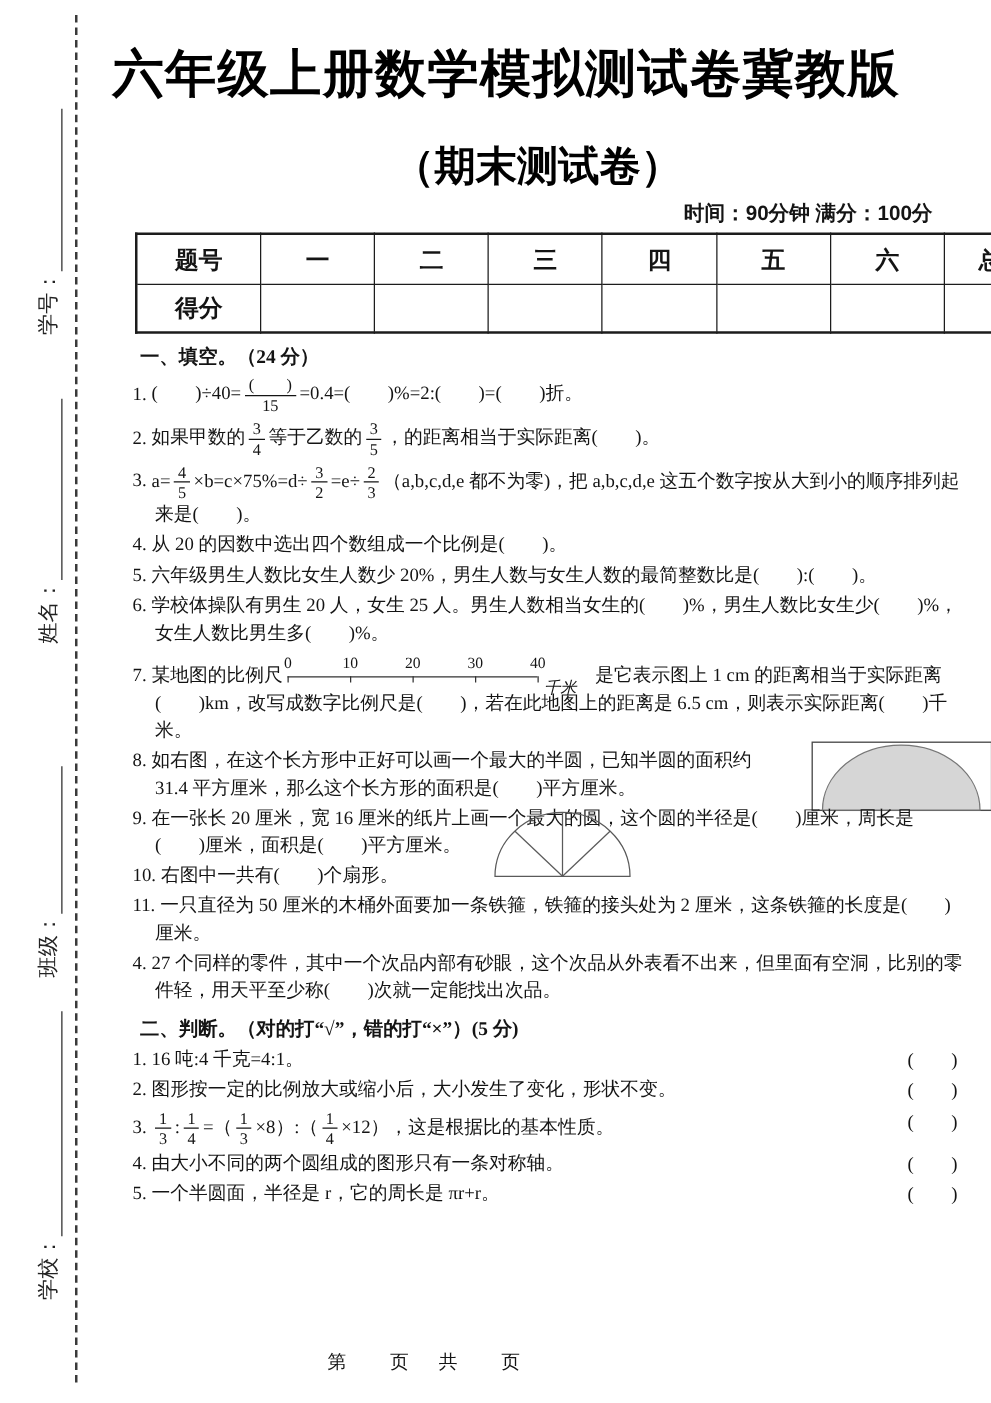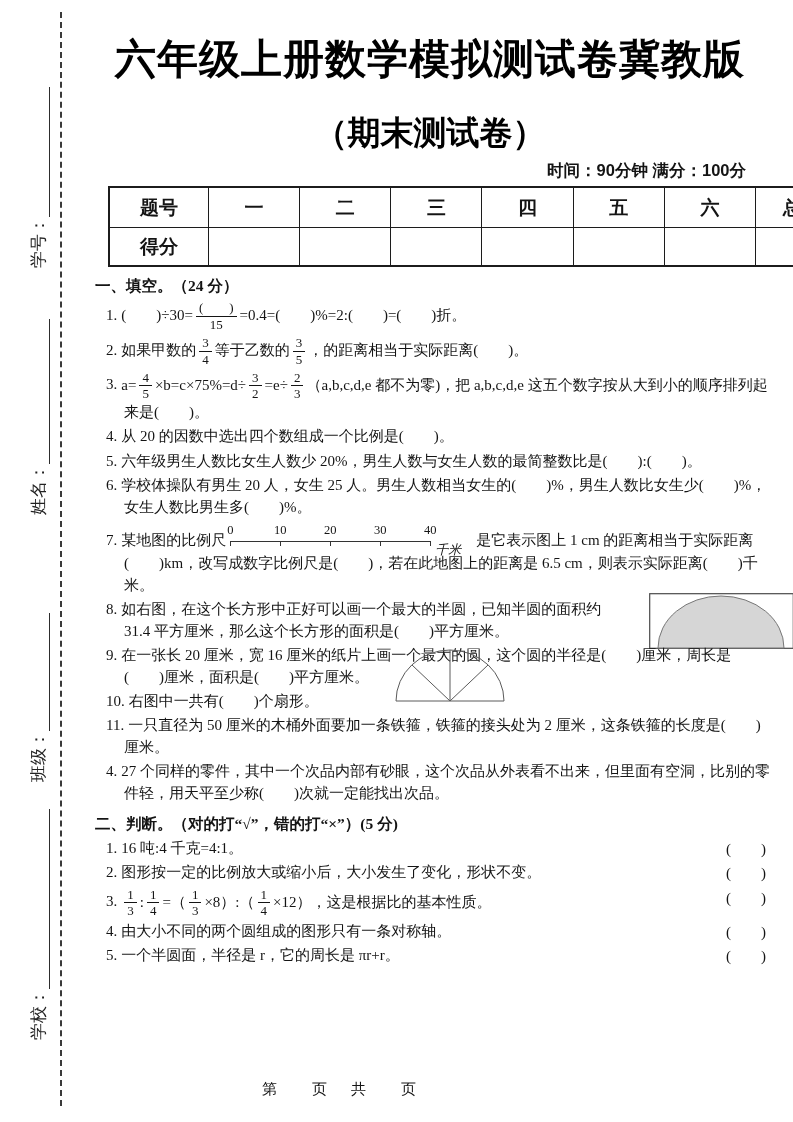--- a/index.html
+++ b/index.html
@@ -11,37 +11,37 @@
   .side-field{position:absolute;transform:rotate(-90deg);transform-origin:0 0;
               white-space:nowrap;font-size:17px;color:#222;
               font-family:"Liberation Sans","DejaVu Sans",sans-serif;}
   .sf-line{display:inline-block;height:15px;border-bottom:1.5px solid #2d2d2d;vertical-align:bottom;}
   .sf0{left:27px;top:268px;} .sf0 .sf-line{width:130px;}
   .sf1{left:27px;top:515px;} .sf1 .sf-line{width:145px;}
   .sf2{left:27px;top:782px;} .sf2 .sf-line{width:118px;}
   .sf3{left:27px;top:1040px;} .sf3 .sf-line{width:180px;}
   
   .main{position:absolute;left:90px;top:26px;width:680px;}
-  .title{margin:6px 0 0 0;text-align:center;font-size:41px;font-weight:bold;letter-spacing:1px;
+  .title{margin:6px 0 0 0;text-align:left;font-size:41px;font-weight:bold;letter-spacing:1px;
          font-family:"Liberation Sans","DejaVu Sans",sans-serif;color:#000;}
   .subtitle{margin:24px 0 0 0;text-align:center;font-size:33px;font-weight:bold;
             font-family:"Liberation Sans","DejaVu Sans",sans-serif;color:#000;}
   .info{margin:4px 24px 4px 0;text-align:right;font-size:16.5px;font-weight:bold;
         font-family:"Liberation Sans","DejaVu Sans",sans-serif;}
   
   table.score{border-collapse:collapse;table-layout:fixed;width:742px;margin-left:18px;
               border:2px solid #1c1c1c;}
   table.score td{border:1.5px solid #1c1c1c;text-align:center;font-size:19px;font-weight:bold;
                  height:39px;padding:0;}
   table.score tr:last-child td{height:37px;}
   table.score td:first-child{width:98px;}
   table.score td:last-child{width:92px;}
   
   #questions{margin-top:8px;margin-left:4px;font-size:15px;line-height:1.45;}
-  .sec-h{font-weight:bold;font-size:15.5px;margin:8px 0 3px 1px;}
+  .sec-h{font-weight:bold;font-size:15.5px;margin:8px 0 3px 18px;}
   .q{position:relative;margin:2.5px 0;padding-left:30px;text-indent:-18px;}
   .qnum{margin-right:4px;}
   .frac{display:inline-flex;flex-direction:column;text-align:center;vertical-align:middle;
         margin:0 3px;font-size:13px;line-height:1.2;text-indent:0;}
   .frac .fn{border-bottom:1px solid #141414;padding:0 3px;display:block;}
   .frac .fd{display:block;}
   .judge .q{padding-right:70px;}
   .tail{position:absolute;right:4px;top:1px;text-indent:0;}
   
   .ruler{display:inline-block;position:relative;width:242px;height:32px;vertical-align:-8px;
@@ -96,21 +96,21 @@
             <td></td>
             <td></td>
             <td></td>
           </tr>
         </tbody>
     </table>
 
     <div id="questions">
         <div class="sec-h">一、填空。（24 分）</div>
         <div>
-          <div class="q"><span class="qnum">1.</span><span>(　　)÷30=</span><span class="frac">
+          <div class="q"><span class="qnum">1.</span><span>(　　)÷40=</span><span class="frac">
               <span class="fn">(　　)</span>
               <span class="fd">15</span>
             </span><span>=0.4=(　　)%=2:(　　)=(　　)折。</span></div>
           <div class="q"><span class="qnum">2.</span><span>如果甲数的</span><span class="frac">
               <span class="fn">3</span>
               <span class="fd">4</span>
             </span><span>等于乙数的</span><span class="frac">
               <span class="fn">3</span>
               <span class="fd">5</span>
             </span><span>，的距离相当于实际距离(　　)。</span></div>

